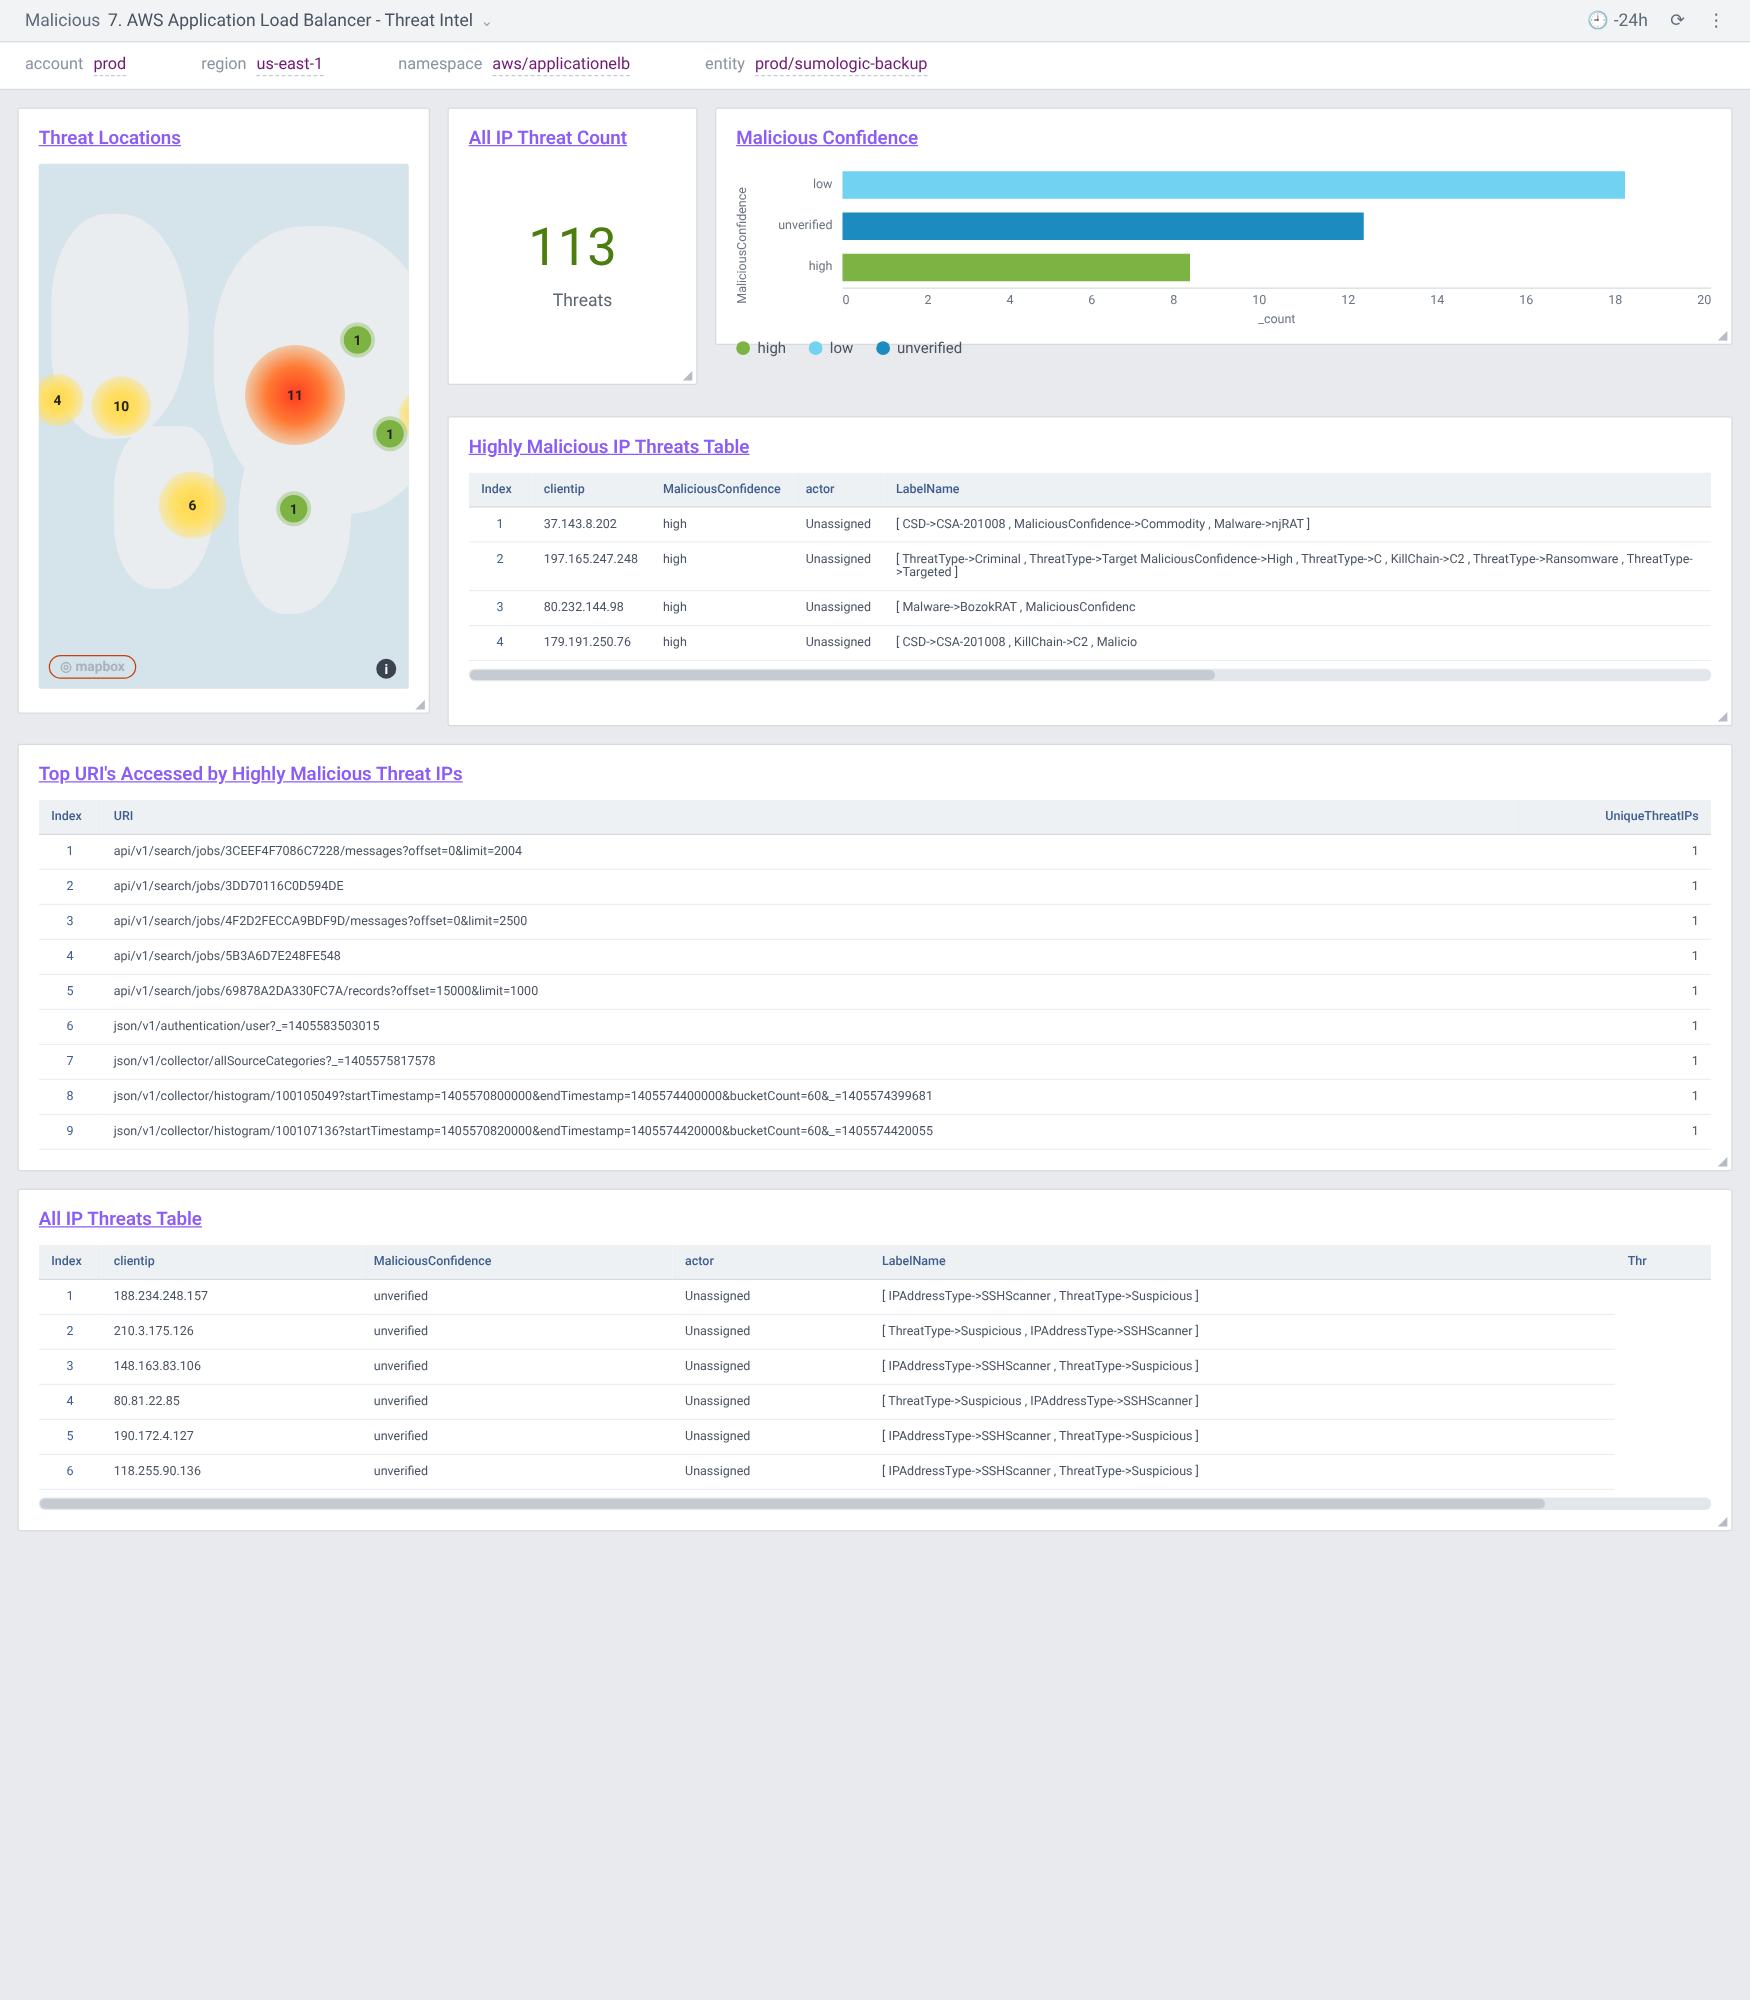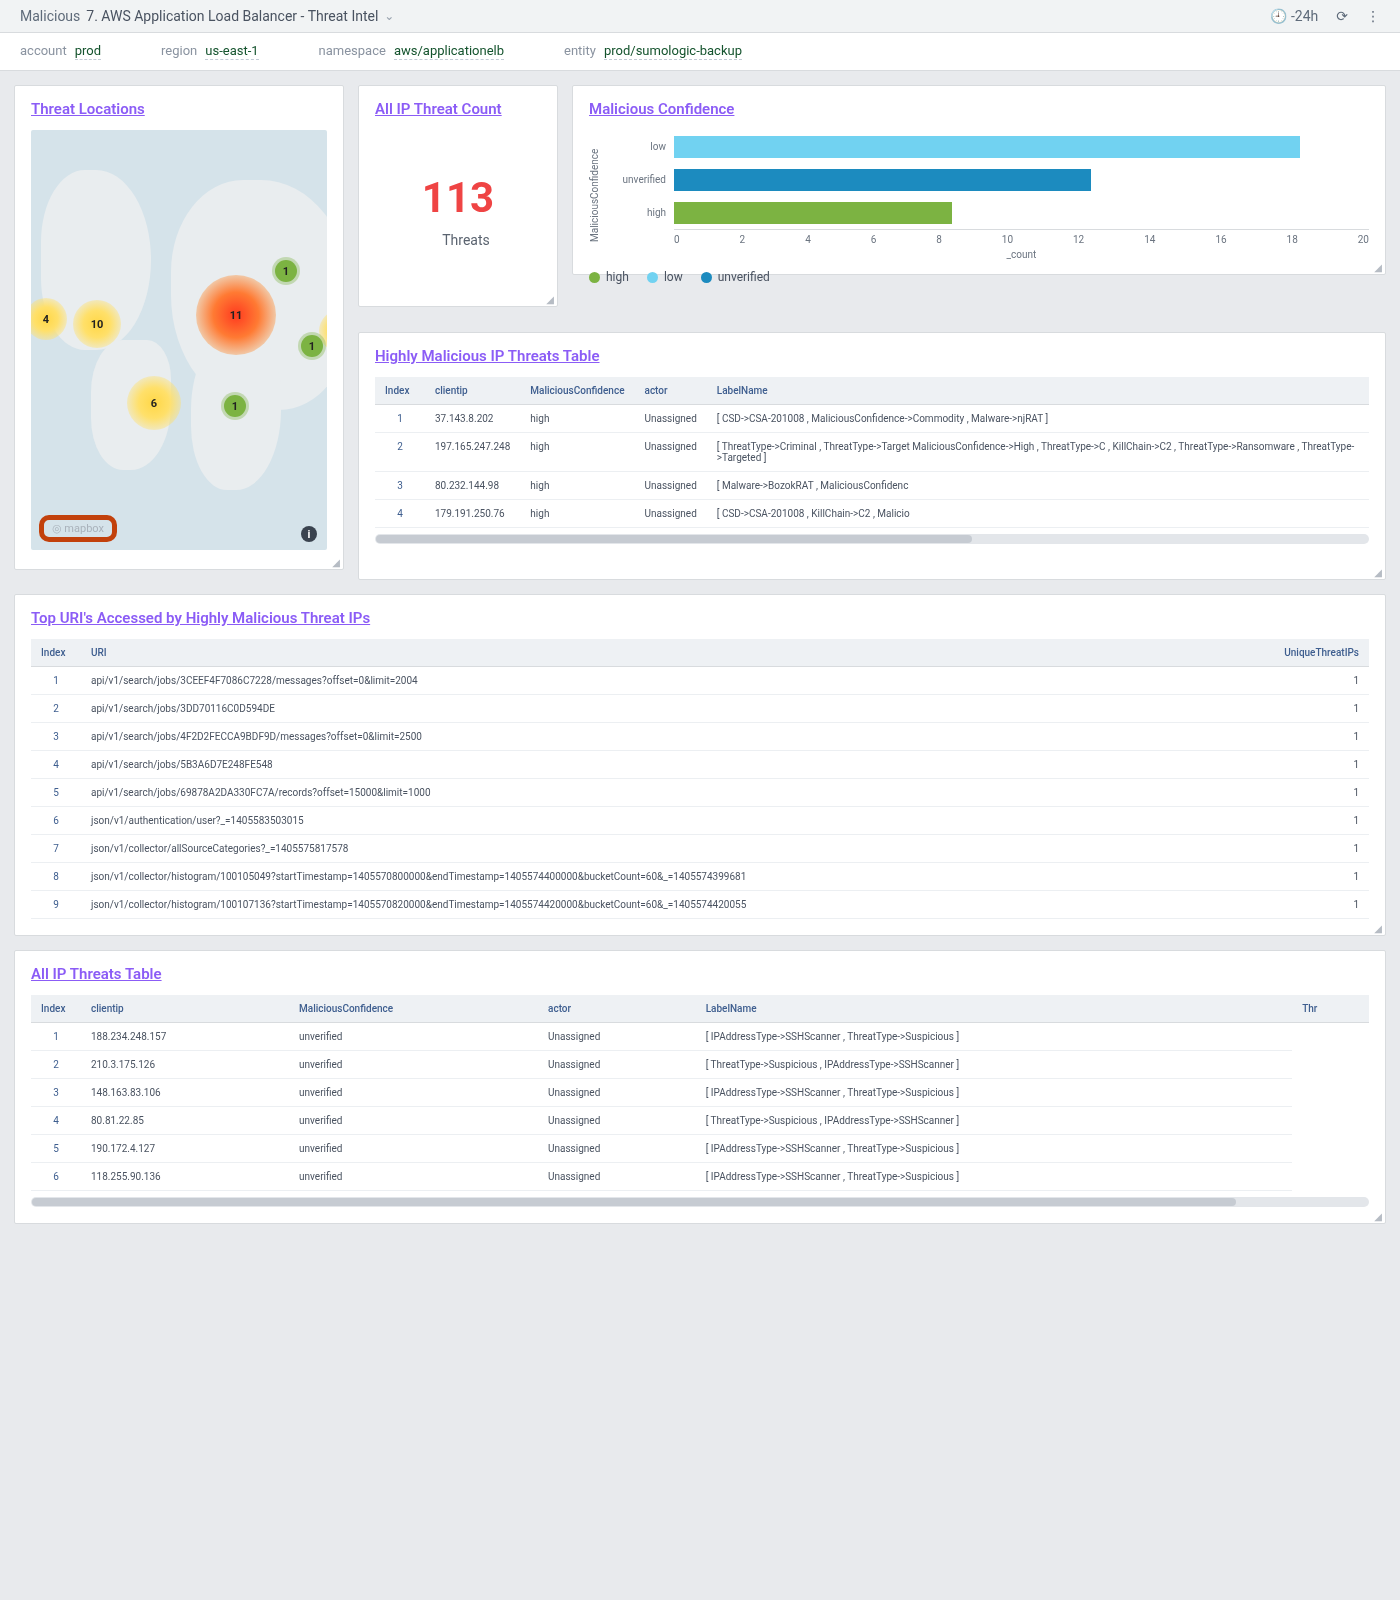--- a/index.html
+++ b/index.html
@@ -6,38 +6,38 @@
 body { font-family: -apple-system, BlinkMacSystemFont, "Segoe UI", Roboto, Arial, sans-serif; background: #e8eaed; color: #333; font-size: 13px; }
 .topbar { background: #f1f3f4; border-bottom: 1px solid #d8dbde; padding: 8px 20px; display: flex; align-items: center; justify-content: space-between; }
 .breadcrumb { display: flex; align-items: center; gap: 6px; color: #5f6b7a; font-size: 14px; }
 .breadcrumb .title { color: #4a5361; }
 .chev { color: #9aa3af; font-size: 12px; }
 .topbar-right { display: flex; align-items: center; gap: 18px; color: #5f6b7a; font-size: 14px; }
 .icon { display: inline-flex; align-items: center; justify-content: center; }
 .filterbar { background: #fff; border-bottom: 1px solid #d8dbde; padding: 10px 20px; display: flex; gap: 60px; font-size: 13px; align-items: center; }
 .filter { display: flex; gap: 8px; align-items: baseline; }
 .filter-label { color: #8a93a0; }
-.filter-val { color: #14532d; border-bottom: 1px dashed #c3cbd5; padding-bottom: 1px; }
+.filter-val { color: #701a75; border-bottom: 1px dashed #c3cbd5; padding-bottom: 1px; }
 .content { padding: 14px; display: flex; flex-direction: column; gap: 14px; }
 .row { display: flex; gap: 14px; }
 .panel { background: #fff; border: 1px solid #d8dbde; border-radius: 2px; padding: 14px 16px 16px; position: relative; }
 .panel h3 { font-size: 15px; font-weight: 600; color: #8b5cf6; margin-bottom: 12px; text-decoration: underline; }
 .panel .resize { position: absolute; right: 3px; bottom: 1px; color: #b6bcc4; font-size: 10px; }
 .map-panel { width: 330px; height: 485px; }
 .map { width: 100%; height: 420px; background: #d5e3ea; position: relative; border-radius: 2px; overflow: hidden; }
 .land { position: absolute; background: #e9edef; }
 .hot { position: absolute; border-radius: 50%; display: flex; align-items: center; justify-content: center; font-weight: 700; font-size: 11px; color: #222; }
 .hot.red { background: radial-gradient(circle, #ff3b1f 0%, #ff7a33 40%, rgba(255,140,50,.4) 70%, rgba(255,140,50,0) 100%); }
 .hot.yel { background: radial-gradient(circle, #ffd747 0%, #ffe06a 40%, rgba(255,224,106,.4) 70%, rgba(255,224,106,0) 100%); }
 .hot.grn { width: 22px; height: 22px; background: #7cb342; box-shadow: 0 0 0 3px rgba(124,179,66,.35); }
-.mapbox-logo { position: absolute; left: 8px; bottom: 8px; color: #a9b2bb; font-size: 11px; border: 5px solid #c2410c; border-radius: 10px; padding: 2px 8px; }
+.mapbox-logo { position: absolute; left: 8px; bottom: 8px; color: #a9b2bb; font-size: 11px; border: 1px solid #c2410c; border-radius: 10px; padding: 2px 8px; font-weight: bold; }
 .info-i { position: absolute; right: 10px; bottom: 8px; width: 16px; height: 16px; border-radius: 50%; background: #3a434f; color: #fff; font-size: 11px; display:flex; align-items:center; justify-content:center; font-weight:700; }
 .count-panel { width: 200px; height: 222px; display:flex; flex-direction:column; }
 .big-num { flex:1; display:flex; flex-direction:column; align-items:center; justify-content:center; gap:10px; }
-.big-num .v { font-size: 42px; font-weight: 700; color: #ef4444; }
+.big-num .v { font-size: 42px; font-weight: 400; color: #4d7c0f; }
 .big-num .lbl { font-size: 14px; color: #5b6470; margin-left: 16px; }
 .chart-panel { flex:1; height: 190px; }
 .chart-body { display:flex; gap:8px; height:130px; }
 .ylabel { writing-mode: vertical-rl; transform: rotate(180deg); font-size:10px; color:#6b7480; text-align:center; }
 .bars { flex:1; display:flex; flex-direction:column; }
 .bar-row { display:flex; align-items:center; height:34px; gap:8px; }
 .bar-row .cat { width:58px; text-align:right; font-size:10px; color:#6b7480; }
 .bar-row .track { flex:1; height:22px; position:relative; }
 .bar-row .bar { position:absolute; top:0; left:0; height:100%; }
 .axis { display:flex; gap:2px; margin-left:66px; font-size:10px; color:#6b7480; border-top:1px solid #d8dbde; padding-top:4px; justify-content:space-between; }

